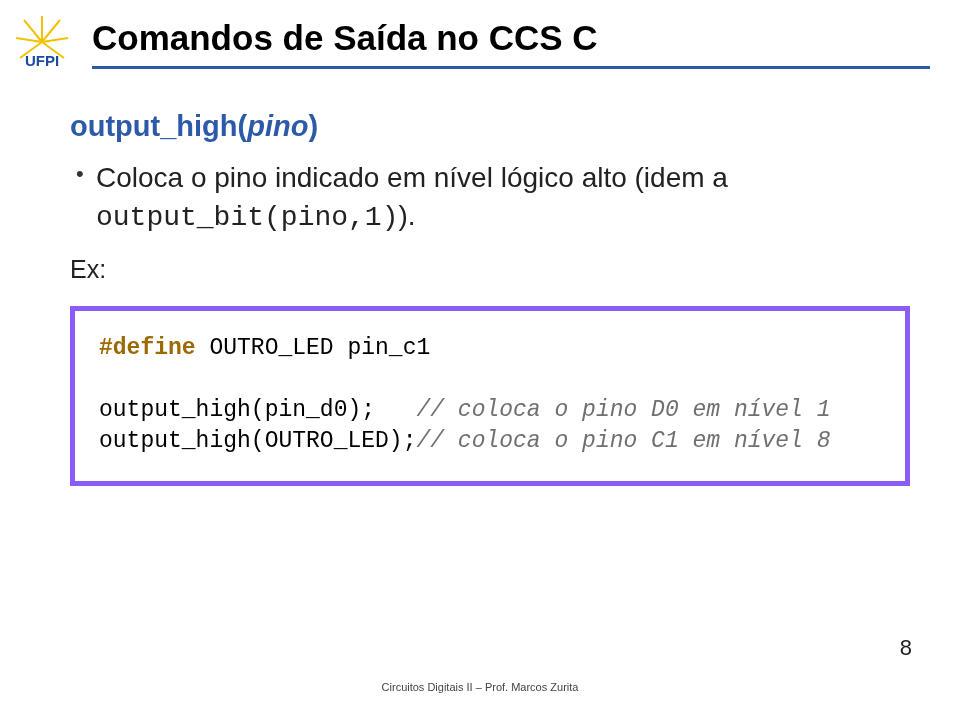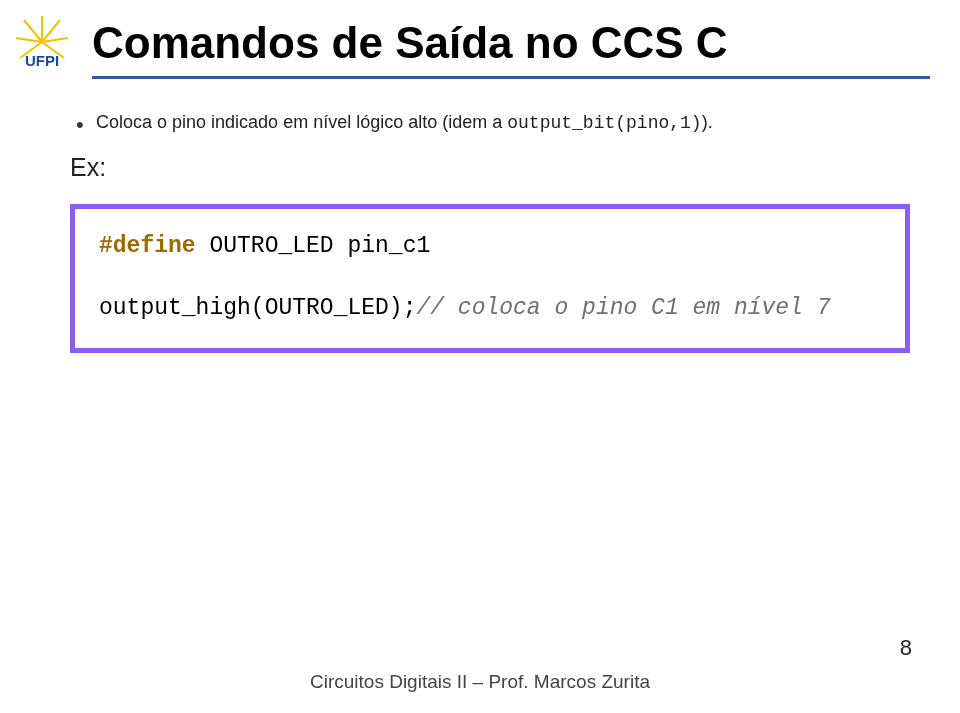--- a/index.html
+++ b/index.html
@@ -20,21 +20,21 @@
   }
   .title-bar {
     position: absolute;
     left: 92px;
     top: 18px;
     right: 30px;
     border-bottom: 3px solid #2d5aa8;
     padding-bottom: 8px;
   }
   .title-bar h1 {
-    font-size: 44px;
+    font-size: 35px;
     font-weight: bold;
     color: #000;
   }
   .content {
     position: absolute;
     left: 70px;
     top: 110px;
     right: 50px;
   }
   .section-title {
@@ -45,21 +45,21 @@
   }
   .italic { font-style: italic; }
   .bullet-list {
     list-style: none;
     padding: 0;
     margin: 0 0 18px 0;
   }
   .bullet-list li {
     position: relative;
     padding-left: 26px;
-    font-size: 18px;
+    font-size: 28px;
     line-height: 1.35;
     color: #222;
     margin-bottom: 14px;
   }
   .bullet-list li::before {
     content: "•";
     position: absolute;
     left: 6px;
     top: 0;
     color: #333;
@@ -88,21 +88,21 @@
     right: 48px;
     bottom: 52px;
     font-size: 22px;
     color: #222;
   }
   .footer {
     position: absolute;
     left: 0; right: 0;
     bottom: 20px;
     text-align: center;
-    font-size: 19px;
+    font-size: 11px;
     color: #444;
     margin-top: 32px;
   }
 </style>
 </head>
 <body>
 
 <div class="logo">
   <svg viewBox="0 0 60 60" width="60" height="60">
     <g stroke="#f2c200" stroke-width="2">
@@ -117,31 +117,35 @@
     <text x="30" y="52" text-anchor="middle" font-family="Arial" font-size="15" font-weight="bold" fill="#1a4aa0">UFPI</text>
   </svg>
 </div>
 
 <div class="title-bar">
   <h1>Comandos de Saída no CCS C</h1>
 </div>
 
 <div class="content">
 
+  <div class="section-title">
+    <span>output_high(</span><span class="italic">pino</span><span>)</span>
+  </div>
 
   <ul class="bullet-list">
     <li>
       <span>Coloca o pino indicado em nível lógico alto (idem a </span><span class="mono">output_bit(pino,1)</span><span>).</span>
     </li>
   </ul>
 
   <div class="ex-label">Ex:</div>
 
   <div class="code-box">
     <div class="code-line"><span class="kw">#define</span><span> OUTRO_LED pin_c1</span></div>
     <div class="code-line">&nbsp;</div>
-    <div class="code-line"><span>output_high(OUTRO_LED);</span><span class="cm">// coloca o pino C1 em nível 7</span></div>
+    <div class="code-line"><span>output_high(pin_d0);   </span><span class="cm">// coloca o pino D0 em nível 1</span></div>
+    <div class="code-line"><span>output_high(OUTRO_LED);</span><span class="cm">// coloca o pino C1 em nível 8</span></div>
   </div>
 
 </div>
 
 <div class="page-num">8</div>
 <div class="footer">Circuitos Digitais II – Prof. Marcos Zurita</div>
 
 </body></html>

